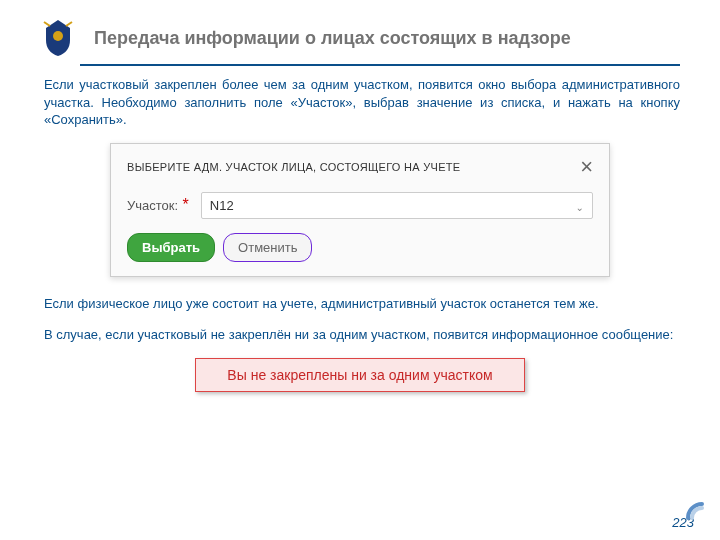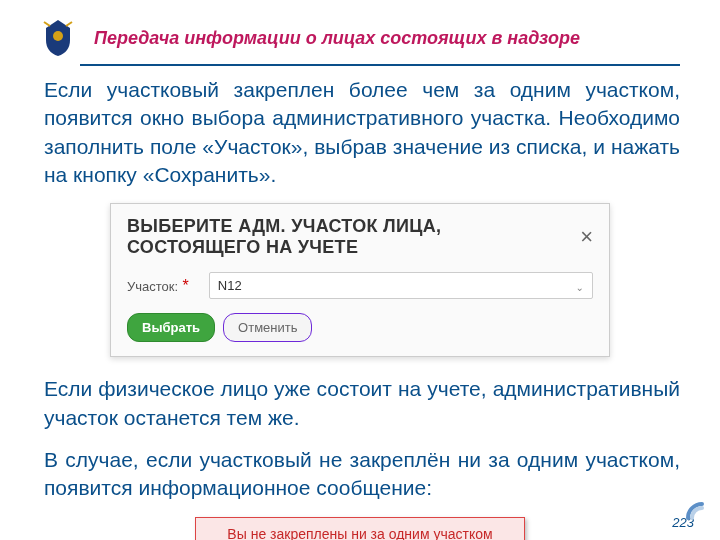--- a/index.html
+++ b/index.html
@@ -12,68 +12,67 @@
       padding: 18px 40px 20px 40px;
     }
     .header-row {
       display: flex;
       align-items: center;
       gap: 18px;
       margin-bottom: 6px;
     }
     .emblem svg { display: block; }
     .page-title {
-      color: #be185d;
+      color: #737373;
       font-size: 18px;
       font-weight: bold;
-      font-style: italic;
     }
     .title-underline {
       height: 2px;
       background: #0a4f8a;
       margin: 0 0 10px 40px;
     }
     .body-text {
       color: #0a4f8a;
-      font-size: 21px;
+      font-size: 13px;
       line-height: 1.35;
       text-align: justify;
       margin: 0 0 14px 4px;
     }
     .dialog {
       margin: 0 auto 18px auto;
       width: 500px;
       background: #fafafa;
       border: 1px solid #ccc;
       box-shadow: 0 2px 6px rgba(0,0,0,0.15);
       padding: 12px 16px 14px 16px;
     }
     .dialog-header {
       display: flex;
       justify-content: space-between;
       align-items: center;
       margin-bottom: 14px;
     }
     .dialog-title {
-      font-size: 18px;
-      font-weight: bold;
+      font-size: 11px;
+      font-weight: normal;
       color: #333;
       letter-spacing: 0.3px;
     }
     .close-x {
       font-size: 22px;
       color: #666;
       line-height: 1;
       cursor: pointer;
       font-weight: 300;
     }
     .form-row {
       display: flex;
       align-items: center;
-      gap: 20px;
+      gap: 12px;
       margin-bottom: 14px;
     }
     .form-label {
       font-size: 13px;
       color: #555;
     }
     .req-star { color: #c00; }
     .select {
       flex: 1;
       display: flex;

